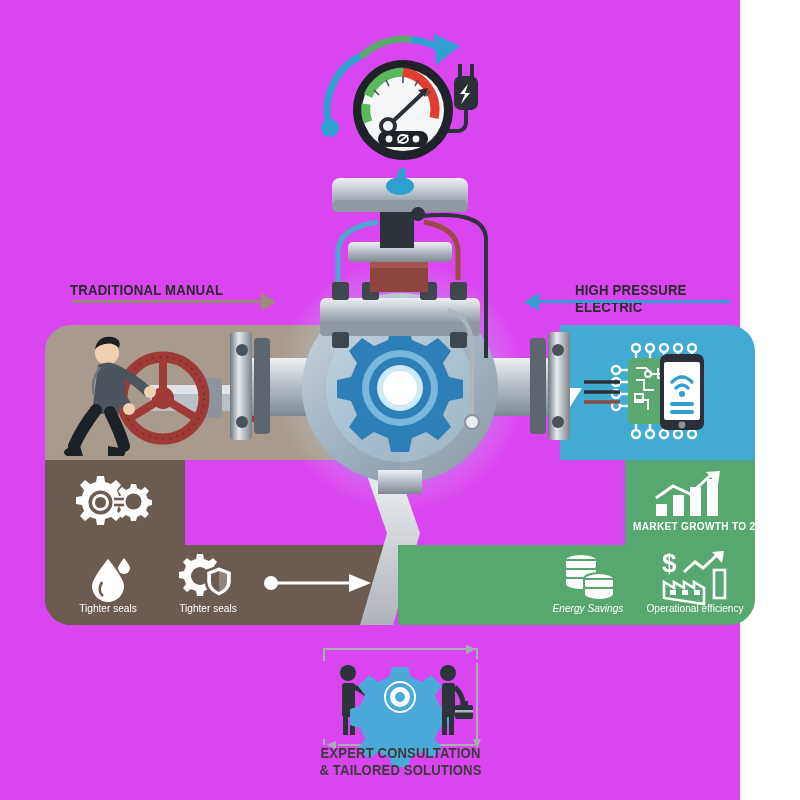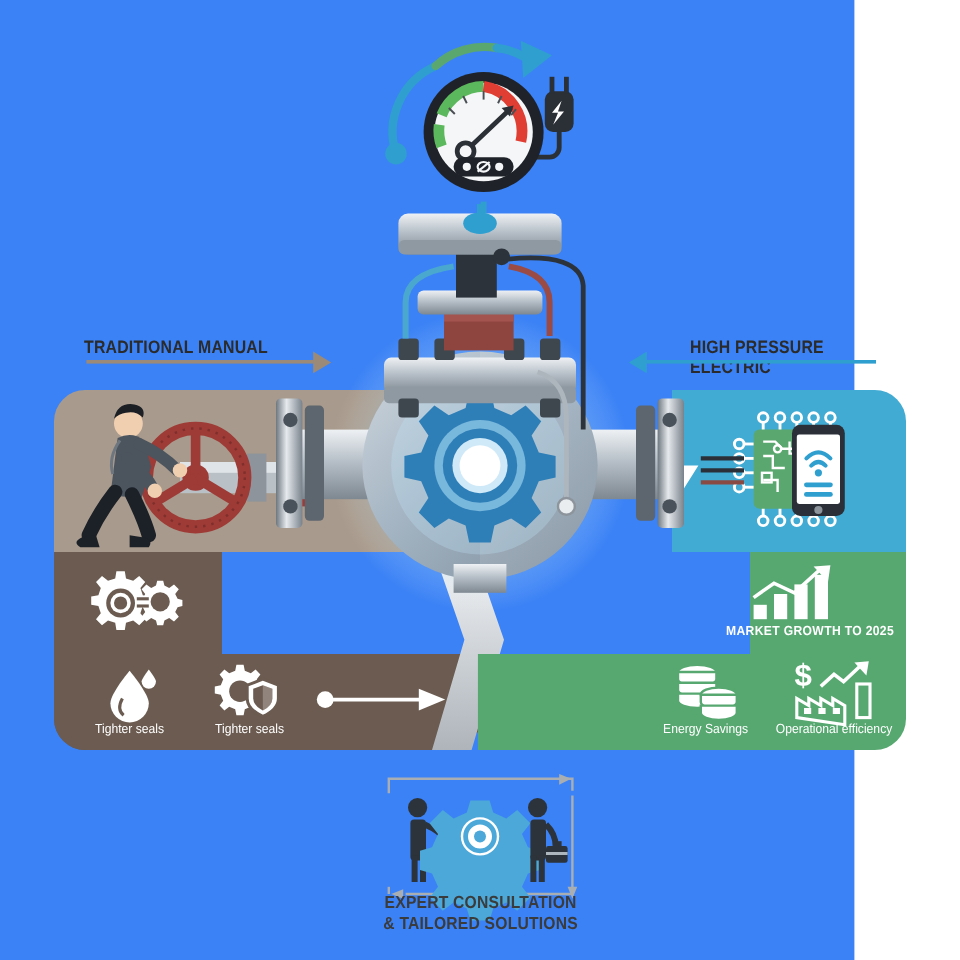--- a/index.html
+++ b/index.html
@@ -1,19 +1,19 @@
 <!DOCTYPE html>
 <html><head>
 <meta charset="utf-8">
 <title>Valve Infographic</title>
 <style>
   html,body{margin:0;padding:0;background:#fff;}
   body{width:800px;height:800px;overflow:hidden;
        font-family:"Liberation Sans",sans-serif;}
-  #stage{position:relative;width:712px;height:800px;background:#3b82f6;}
+  #stage{position:relative;width:712px;height:800px;background:#d946ef;padding-left:28px;}
 
   
   .sidelabel{position:absolute;font-weight:bold;letter-spacing:.2px;
              font-size:15px;text-transform:uppercase;color:#2b2b2b;
              font-family:"Liberation Sans Narrow","Liberation Sans",sans-serif;
              transform:scaleX(.88);}
   .lbl-left{left:70px;top:281px;transform-origin:left center;}
   .lbl-right{left:575px;top:281px;transform-origin:left center;}
 
   .arrowbar{position:absolute;height:3px;}
@@ -274,36 +274,36 @@
 
   <div style="position:absolute;left:540px;top:360px;width:80px;height:70px;">
     <svg width="80" height="70" viewBox="0 0 80 70">
       <polygon points="30,2 14,36 25,36 18,66 42,28 29,28" fill="#ffffff"></polygon>
       <line x1="44" y1="22" x2="80" y2="22" stroke="#2b3038" stroke-width="3.5"></line>
       <line x1="44" y1="32" x2="80" y2="32" stroke="#2b3038" stroke-width="3.5"></line>
       <line x1="44" y1="42" x2="80" y2="42" stroke="#8a4a44" stroke-width="3.5"></line>
     </svg>
   </div>
 
-  <div class="tile lblcaps" style="left:600px;top:470px;width:126px;">
+  <div class="tile lblcaps" style="left:628px;top:470px;width:126px;">
     <svg class="gico" width="86" height="48" viewBox="0 0 86 48">
       <g fill="#ffffff">
         <rect x="8" y="34" width="11" height="12"></rect>
         <rect x="25" y="25" width="11" height="21"></rect>
         <rect x="42" y="17" width="11" height="29"></rect>
         <rect x="59" y="9" width="11" height="37"></rect>
       </g>
       <polyline points="8,28 25,16 42,24 64,4" fill="none" stroke="#ffffff" stroke-width="3"></polyline>
       <polygon points="58,2 72,1 70,15" fill="#ffffff"></polygon>
     </svg>
     <div class="cap">MARKET GROWTH TO 2025</div>
   </div>
 
 
-  <div class="tile" style="left:545px;top:552px;width:86px;">
+  <div class="tile" style="left:545px;top:552px;width:86px;font-style:italic;">
     <svg class="gico" width="58" height="48" viewBox="0 0 58 48">
       <g fill="#ffffff" stroke="#57a870" stroke-width="2">
         <ellipse cx="22" cy="8" rx="16" ry="6"></ellipse>
         <path d="M6 8 v6 a16 6 0 0 0 32 0 v-6z"></path>
         <path d="M6 17 v6 a16 6 0 0 0 32 0 v-6z"></path>
         <path d="M6 26 v6 a16 6 0 0 0 32 0 v-6z"></path>
         <ellipse cx="40" cy="27" rx="15" ry="6"></ellipse>
         <path d="M25 27 v6 a15 6 0 0 0 30 0 v-6z"></path>
         <path d="M25 36 v6 a15 6 0 0 0 30 0 v-6z"></path>
       </g>

